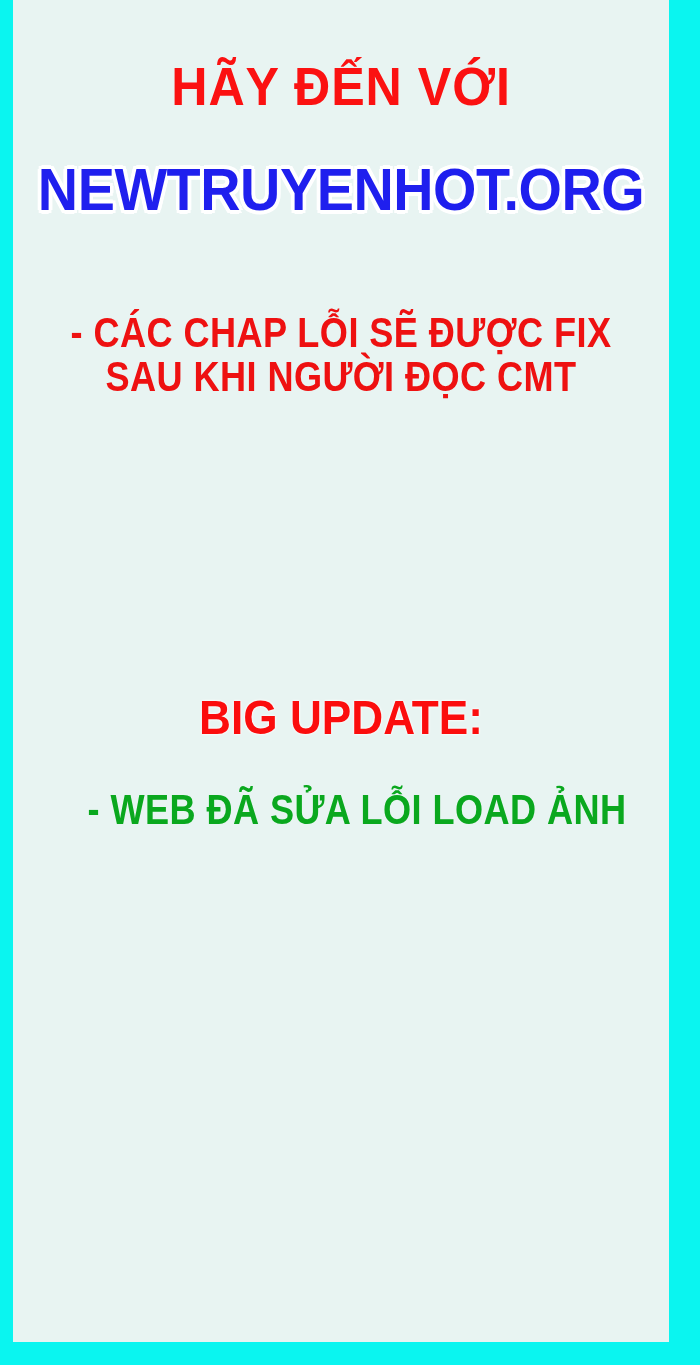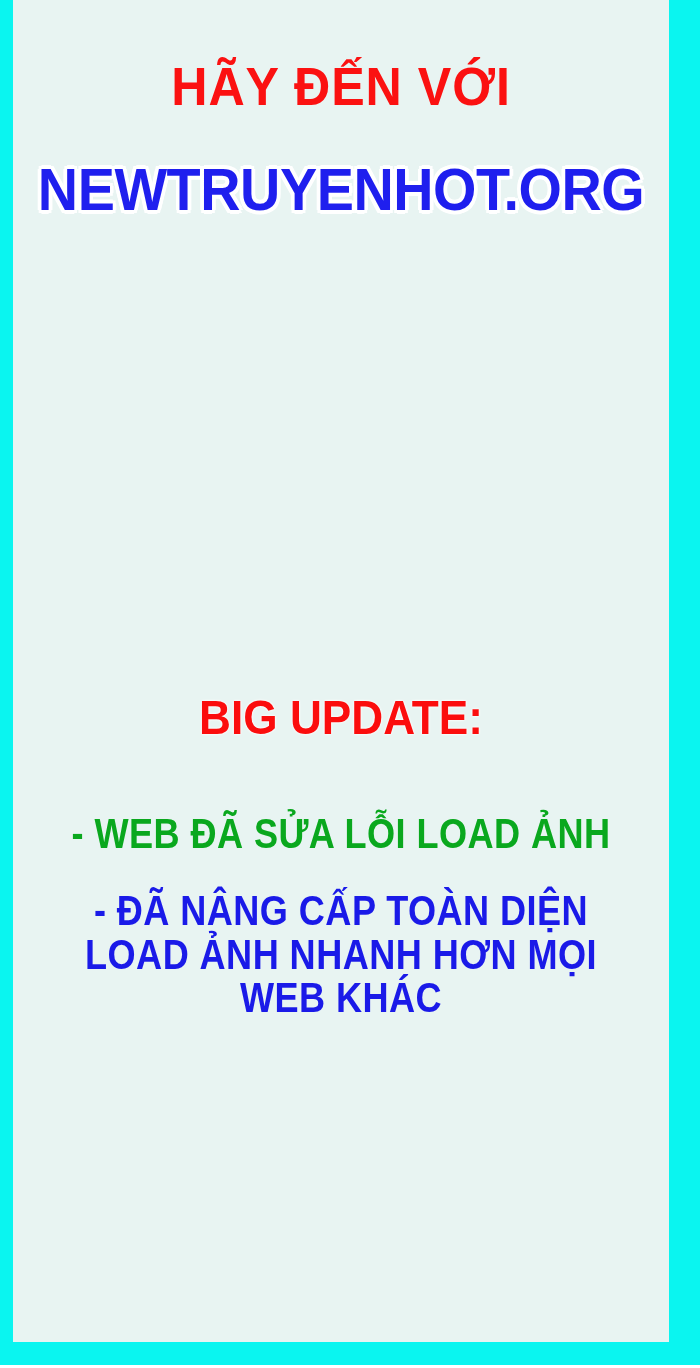--- a/index.html
+++ b/index.html
@@ -105,21 +105,21 @@
     transform: scaleX(0.86);
   }
 
   
   .abs { position: absolute; left: 0; width: 100%; }
   #block-title      { top: 58px;  }
   #block-url        { top: 137px; margin-top: 22px; }
   #block-fix        { top: 311px; }
   #block-hot        { top: 473px; }
   #block-bigupdate  { top: 693px; }
-  #block-loadfix    { top: 812px; }
+  #block-loadfix    { top: 788px; margin-left: 16px; }
   #block-upgrade    { top: 889px; }
   #block-count      { top: 1124px;}
 </style>
 </head>
 <body>
 
 <div id="banner">
 
   <div class="band" id="band-left"></div>
   <div class="band" id="band-right"></div>
@@ -129,31 +129,30 @@
   <div id="content">
 
     <div class="abs block" id="block-title">
       <div class="line t-title">HÃY ĐẾN VỚI</div>
     </div>
 
     <div class="abs block" id="block-url">
       <div class="line t-url">NEWTRUYENHOT.ORG</div>
     </div>
 
+    <div class="abs block" id="block-fix">
+      <div class="line t-red">- CÁC CHAP LỖI SẼ ĐƯỢC FIX</div>
+      <div class="line t-red">SAU KHI NGƯỜI ĐỌC CMT</div>
+    </div>
 
 
     <div class="abs block" id="block-bigupdate">
       <div class="line t-bigupdate">BIG UPDATE:</div>
     </div>
 
     <div class="abs block" id="block-loadfix">
       <div class="line t-green">- WEB ĐÃ SỬA LỖI LOAD ẢNH</div>
     </div>
 
-    <div class="abs block" id="block-upgrade">
-      <div class="line t-blue">- ĐÃ NÂNG CẤP TOÀN DIỆN</div>
-      <div class="line t-blue">LOAD ẢNH NHANH HƠN MỌI</div>
-      <div class="line t-blue">WEB KHÁC</div>
-    </div>
 
 
   </div>
 </div>
 
 </body></html>

